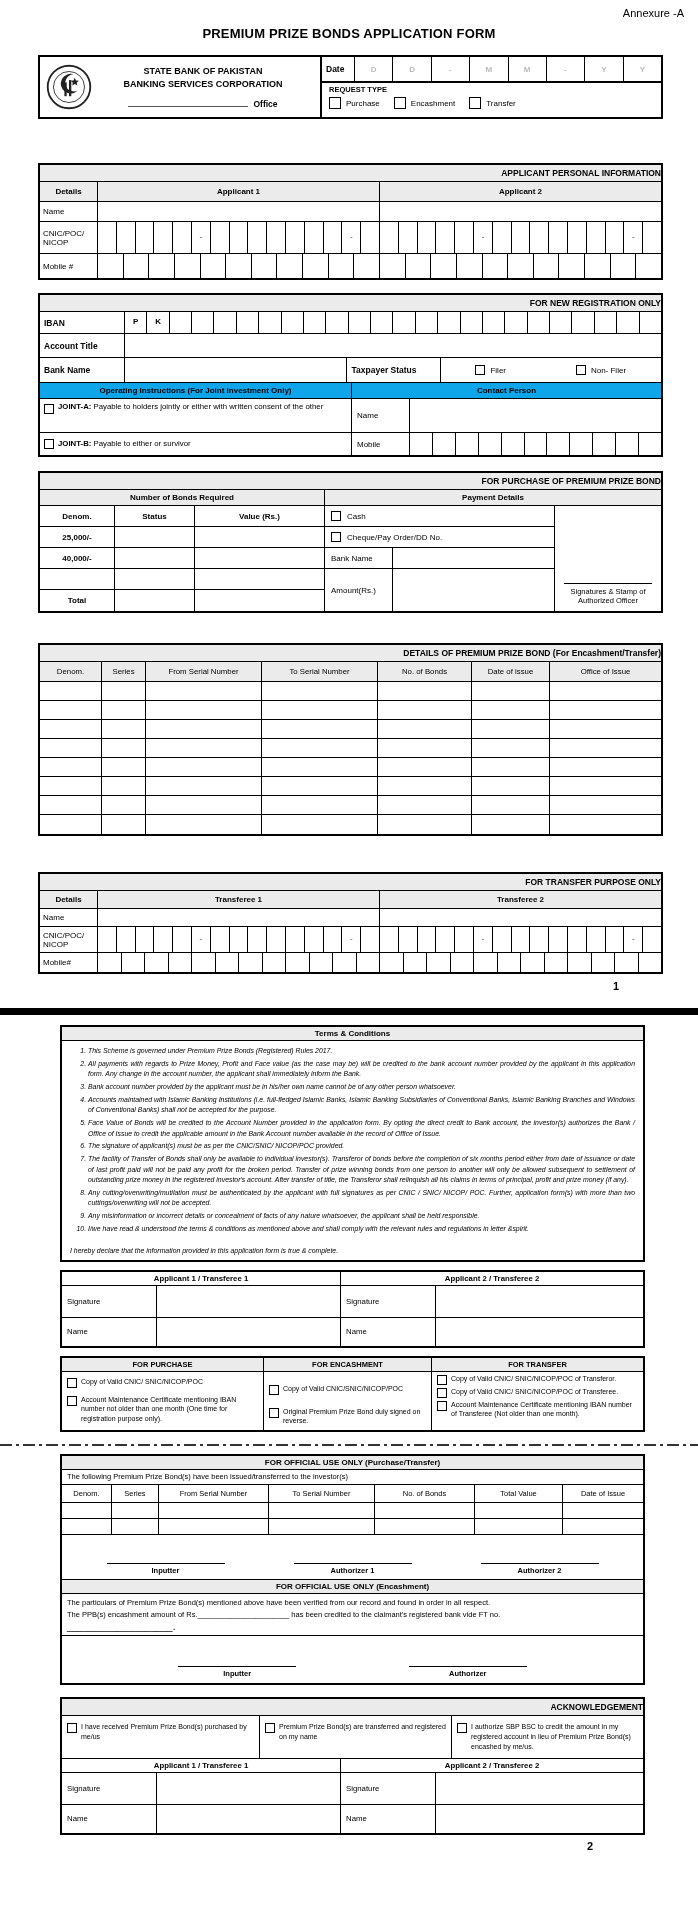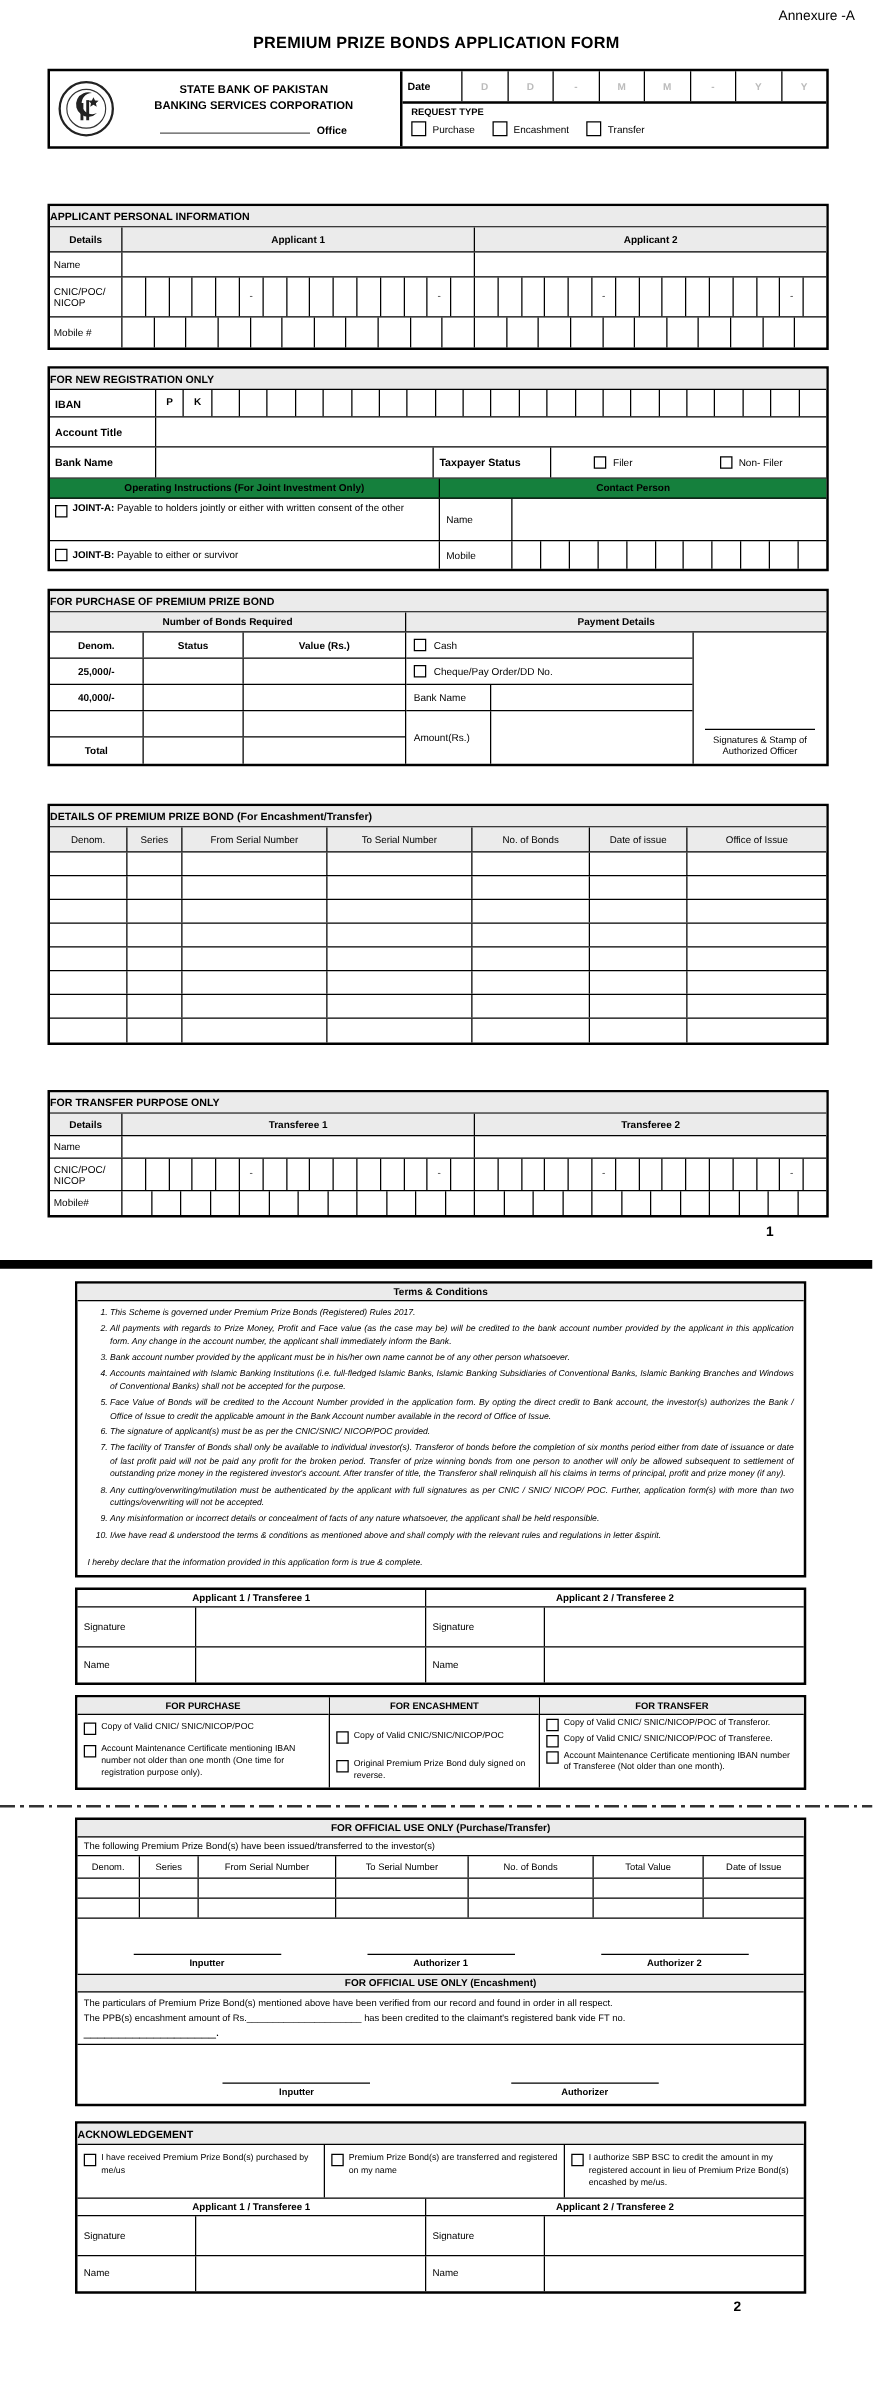--- a/index.html
+++ b/index.html
@@ -6,21 +6,21 @@
   body { background:#fff; font-family:"Liberation Sans", sans-serif; color:#000; }
   .sheet { position:relative; width:698px; height:1916px; background:#fff; overflow:hidden; }
 
   .annexure { padding:7px 14px 0 0; text-align:right; font-size:11px; }
   .title { margin-top:7px; text-align:center; font-size:13px; font-weight:bold; letter-spacing:.2px; }
 
   .p1 { width:625px; margin-left:38px; }
   .p2 { width:585px; margin-left:60px; }
 
   .box { border:2px solid #000; background:#fff; }
-  .sec-head { background:#ebebeb; font-weight:bold; text-align:left; font-size:8.5px; padding:3px 0; border-bottom:1px solid #000; }
+  .sec-head { background:#ebebeb; font-weight:bold; text-align:right; font-size:8.5px; padding:3px 0; border-bottom:1px solid #000; }
   .sub-head { background:#ebebeb; font-weight:bold; text-align:center; font-size:8px; padding:2px 0; border-bottom:1px solid #000; }
 
   .frow { display:flex; border-bottom:1px solid #000; }
   .frow:last-child { border-bottom:none; }
 
   .cells { display:flex; flex:1; }
   .cells .cell { flex:1; border-right:1px solid #000; text-align:center; font-size:8px; line-height:1.1; display:flex; align-items:center; justify-content:center; color:#333; }
   .cells .cell:last-child { border-right:none; }
 
   .cb { width:10px; height:10px; border:1.5px solid #000; background:#fff; display:inline-block; vertical-align:middle; flex-shrink:0; }
@@ -29,21 +29,21 @@
   
   .header-box { margin-top:14px; height:64px; display:flex; }
   .hb-left { width:282px; border-right:2px solid #000; display:flex; align-items:center; padding:4px 6px; }
   .logo { width:46px; height:46px; flex-shrink:0; }
   .hb-org { flex:1; text-align:center; }
   .org1,.org2 { font-size:9px; font-weight:bold; line-height:1.35; }
   .office-line { margin-top:8px; font-size:8.5px; font-weight:bold; }
   .office-blank { display:inline-block; width:120px; border-bottom:1px solid #555; height:9px; margin-right:5px; }
   .hb-right { flex:1; display:flex; flex-direction:column; }
   .date-row { height:26px; border-bottom:2px solid #000; display:flex; }
-  .date-label { width:48px; border-right:1px solid #000; font-weight:bold; font-size:8.5px; display:flex; align-items:center; padding-left:4px; }
+  .date-label { width:33px; border-right:1px solid #000; font-weight:bold; font-size:8.5px; display:flex; align-items:center; padding-left:4px; }
   .dcell { flex:1; border-right:1px solid #000; display:flex; align-items:center; justify-content:center; font-size:8px; font-weight:bold; color:#bbb; }
   .dcell:last-child { border-right:none; }
   .req-row { flex:1; padding:2px 7px; }
   .req-title { font-size:7.5px; font-weight:bold; }
   .req-opts { display:flex; align-items:center; gap:14px; margin-top:3px; }
   .opt { display:flex; align-items:center; gap:5px; font-size:8px; }
 
   
   .pt-box { margin-top:44px; }
   .lab { width:58px; border-right:1px solid #000; font-size:8px; padding:3px 3px; display:flex; align-items:center; white-space:pre-line; }
@@ -52,21 +52,21 @@
   .hdr { font-weight:bold; font-size:8px; justify-content:center; align-items:center; display:flex; }
   .blank { flex:1; }
   .r20 { height:20px; } .r18 { height:18px; } .r32 { height:32px; } .r24 { height:24px; } .r26 { height:26px; } .r19 { height:19px; } .r22 { height:22px; } .r25 { height:25px; } .r34 { height:34px; }
 
   
   .reg-box { margin-top:13px; }
   .rlab { width:85px; border-right:1px solid #000; font-weight:bold; font-size:8.5px; padding:3px 4px; display:flex; align-items:center; }
   .tax-cell { width:95px; border-left:1px solid #000; border-right:1px solid #000; font-weight:bold; font-size:8.5px; display:flex; align-items:center; padding-left:5px; }
   .fil-zone { flex:1; display:flex; align-items:center; justify-content:space-around; font-size:8px; }
   .fil-opt { display:flex; align-items:center; gap:5px; }
-  .op-head { display:flex; border-bottom:1px solid #000; background:#15803d; }
+  .op-head { display:flex; border-bottom:1px solid #000; background:#0ea5e9; }
   .op-head > div { font-weight:bold; font-size:8px; text-align:center; padding:3px 0; }
   .op-left { width:312px; border-right:1px solid #000; }
   .op-right { flex:1; }
   .joint-cell { width:312px; border-right:1px solid #000; font-size:7.8px; padding:3px 4px; line-height:1.35; }
   .joint-cell b { font-size:7.8px; }
   .joint-cell .cb { margin-right:4px; position:relative; top:2px; }
   .c-lab { width:58px; border-right:1px solid #000; font-size:8px; display:flex; align-items:center; padding-left:5px; }
 
   
   .pur-box { margin-top:14px; }

